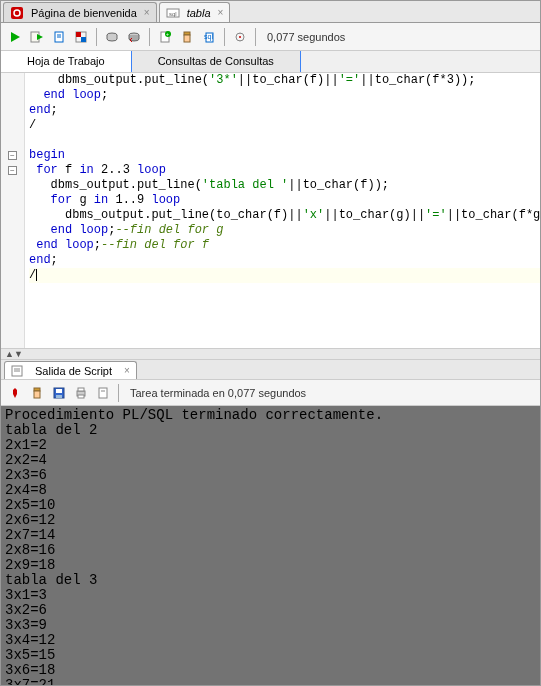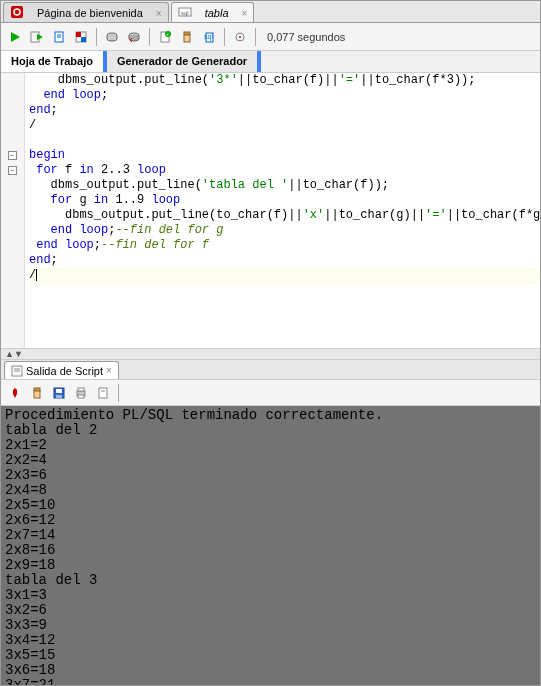--- a/index.html
+++ b/index.html
@@ -1,41 +1,41 @@
 <!DOCTYPE html>
 <html><head>
 <meta charset="utf-8">
 <style>
 * { margin:0; padding:0; box-sizing:border-box; }
 body { font-family:Tahoma,Arial,sans-serif; font-size:11px; background:#fff; width:541px; height:686px; overflow:hidden; border:1px solid #999; display:flex; flex-direction:column; }
 .tabs { display:flex; background:#e8e8e8; border-bottom:1px solid #999; height:22px; align-items:flex-end; }
-.tab { display:flex; align-items:flex-end; padding:3px 6px; background:#f5f5f5; border:1px solid #999; border-bottom:none; border-radius:3px 3px 0 0; margin-left:2px; gap:13px; height:20px; }
+.tab { display:flex; align-items:center; padding:3px 6px; background:#f5f5f5; border:1px solid #999; border-bottom:none; border-radius:3px 3px 0 0; margin-left:2px; gap:7px; height:20px; }
 .tab.inactive { background:#ddd; }
 .tab-icon { width:14px; height:14px; display:flex; align-items:center; justify-content:center; }
 .tab-close { color:#888; font-size:10px; }
 .toolbar { display:flex; align-items:center; padding:3px 4px; background:#f5f5f5; border-bottom:1px solid #ccc; gap:2px; height:28px; }
 .tbtn { width:20px; height:20px; display:flex; align-items:center; justify-content:center; cursor:pointer; border:1px solid transparent; border-radius:2px; }
 .sep { width:1px; height:18px; background:#aaa; margin:0 3px; }
 .timing { color:#333; margin-left:6px; font-size:11px; }
 .subtabs { display:flex; background:#f0f0f0; border-bottom:1px solid #ccc; height:22px; }
-.subtab { padding:4px 10px; border-right:4px solid #3b82f6; background:#fff; cursor:pointer;font-weight:bold; }
+.subtab { padding:4px 26px; border-right:1px solid #3b82f6; background:#fff; cursor:pointer; }
 .subtab.inactive { background:#e8e8e8; }
 .editor { flex:1; display:flex; overflow:hidden; background:#fff; }
 .gutter { width:24px; background:#f5f5f5; border-right:1px solid #ddd; font-family:'Courier New',monospace; font-size:12px; }
 .gutter-row { height:15px; display:flex; align-items:center; justify-content:center; color:#666; }
 .fold { width:9px; height:9px; border:1px solid #888; font-size:8px; line-height:7px; text-align:center; background:#fff; cursor:pointer; }
 .code { flex:1; font-family:'Courier New',monospace; font-size:12px; line-height:15px; padding-left:4px; white-space:pre; overflow:hidden; }
 .code-line { height:15px; }
 .code-line.highlight { background:#fffff0; }
 .kw { color:#0000cc; font-weight:normal; }
 .str { color:#008000; }
 .cmt { color:#4d7c0f; font-style:italic; }
 .collapse-bar { height:12px; background:#e8e8e8; border-top:1px solid #ccc; border-bottom:1px solid #ccc; display:flex; align-items:center; padding:0 4px; font-size:9px; color:#555; }
 .out-tab-row { display:flex; background:#e8e8e8; border-bottom:1px solid #ccc; height:20px; align-items:flex-end; }
-.out-tab { display:flex; align-items:center; gap:3px; padding:2px 6px; background:#fff; border:1px solid #999; border-bottom:none; border-radius:3px 3px 0 0; margin-left:3px; height:18px;margin-top:36px; }
+.out-tab { display:flex; align-items:center; gap:12px; padding:2px 6px; background:#fff; border:1px solid #999; border-bottom:none; border-radius:3px 3px 0 0; margin-left:3px; height:18px;margin-top:36px; }
 .out-toolbar { display:flex; align-items:center; padding:3px 4px; background:#f5f5f5; border-bottom:1px solid #ccc; height:26px; gap:2px; }
 .out-status { margin-left:6px; color:#333; }
 .output { flex:1; font-family:Liberation Mono, monospace; font-size:14px; line-height:15px; padding:2px 4px; overflow:hidden; background:#737373; color:#000; white-space:pre; }
 .cursor { border-left:1px solid #000; display:inline-block; height:12px; vertical-align:middle; }
 svg { display:block; }
 </style>
 </head>
 <body>
 
 <div class="tabs">
@@ -129,21 +129,21 @@
         <line x1="6" y1="2" x2="6" y2="3" stroke="#888"></line>
         <line x1="6" y1="9" x2="6" y2="10" stroke="#888"></line>
       </svg>
     </div>
   <div class="sep"></div>
   <span class="timing">0,077 segundos</span>
 </div>
 
 <div class="subtabs">
   <div class="subtab">Hoja de Trabajo</div>
-  <div class="subtab inactive">Generador de Generador</div>
+  <div class="subtab inactive">Consultas de Consultas</div>
 </div>
 
 <div class="editor">
   <div class="gutter" id="gutter">
       <div class="gutter-row"></div>
       <div class="gutter-row"></div>
       <div class="gutter-row"></div>
       <div class="gutter-row"></div>
       <div class="gutter-row"></div>
       <div class="gutter-row">
@@ -207,20 +207,21 @@
         <rect x="3" y="8" width="6" height="3" fill="#fff" stroke="#888"></rect>
       </svg>
     </div>
   <div class="tbtn">
       <svg width="12" height="12">
         <rect x="2" y="1" width="8" height="10" fill="#fff" stroke="#888"></rect>
         <line x1="4" y1="4" x2="8" y2="4" stroke="#888"></line>
       </svg>
     </div>
   <div class="sep"></div>
+  <span class="out-status">Tarea terminada en 0,077 segundos</span>
 </div>
 
 <div class="output" id="output">Procedimiento PL/SQL terminado correctamente.
 tabla del 2
 2x1=2
 2x2=4
 2x3=6
 2x4=8
 2x5=10
 2x6=12

